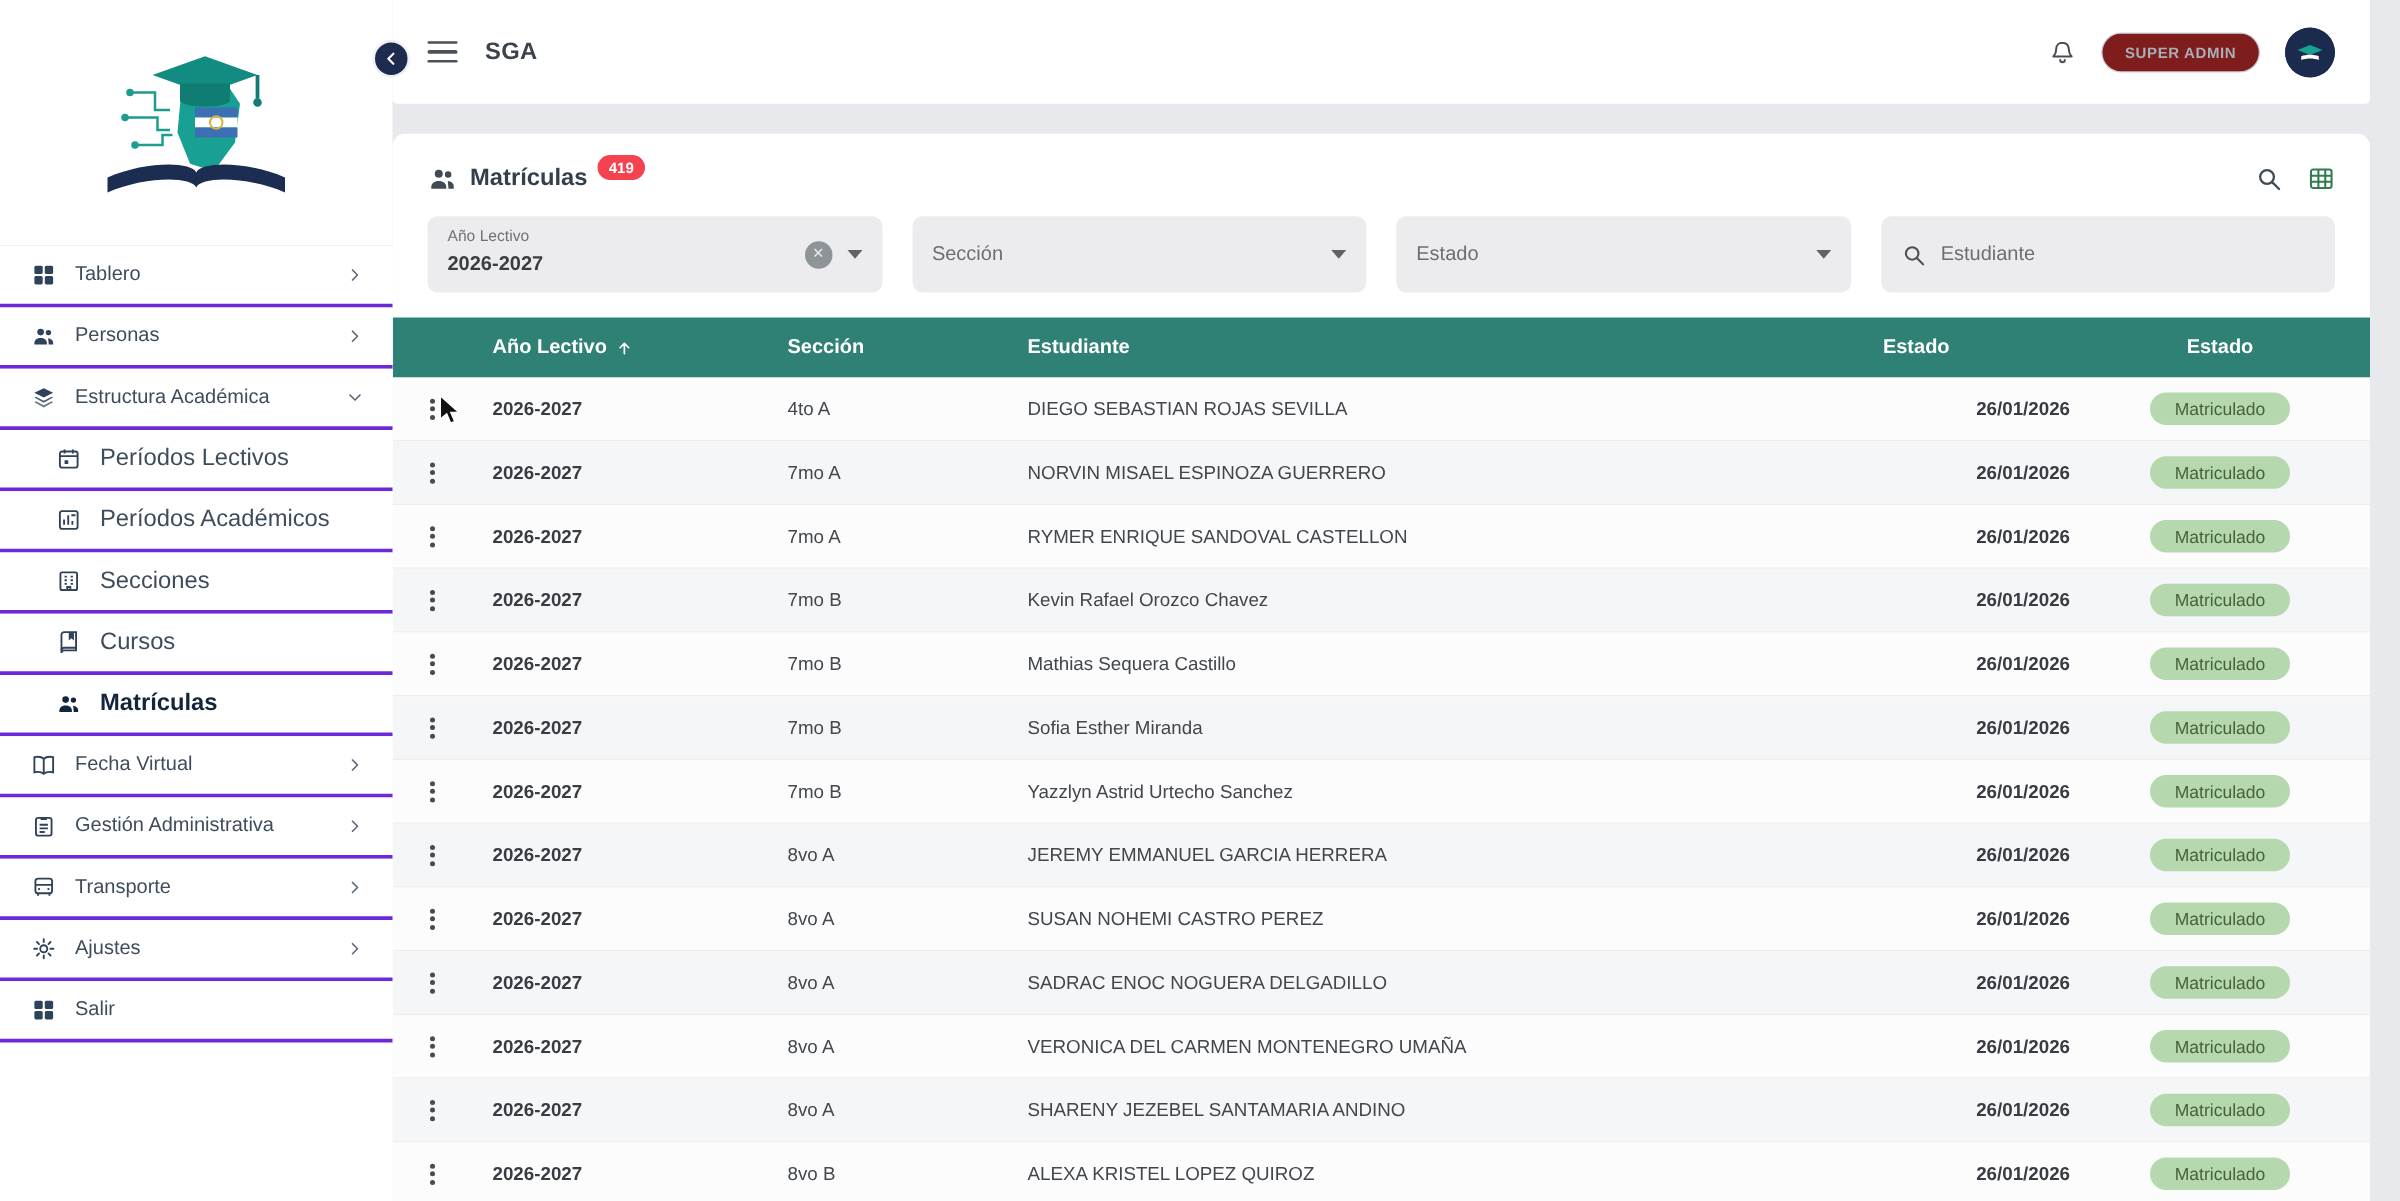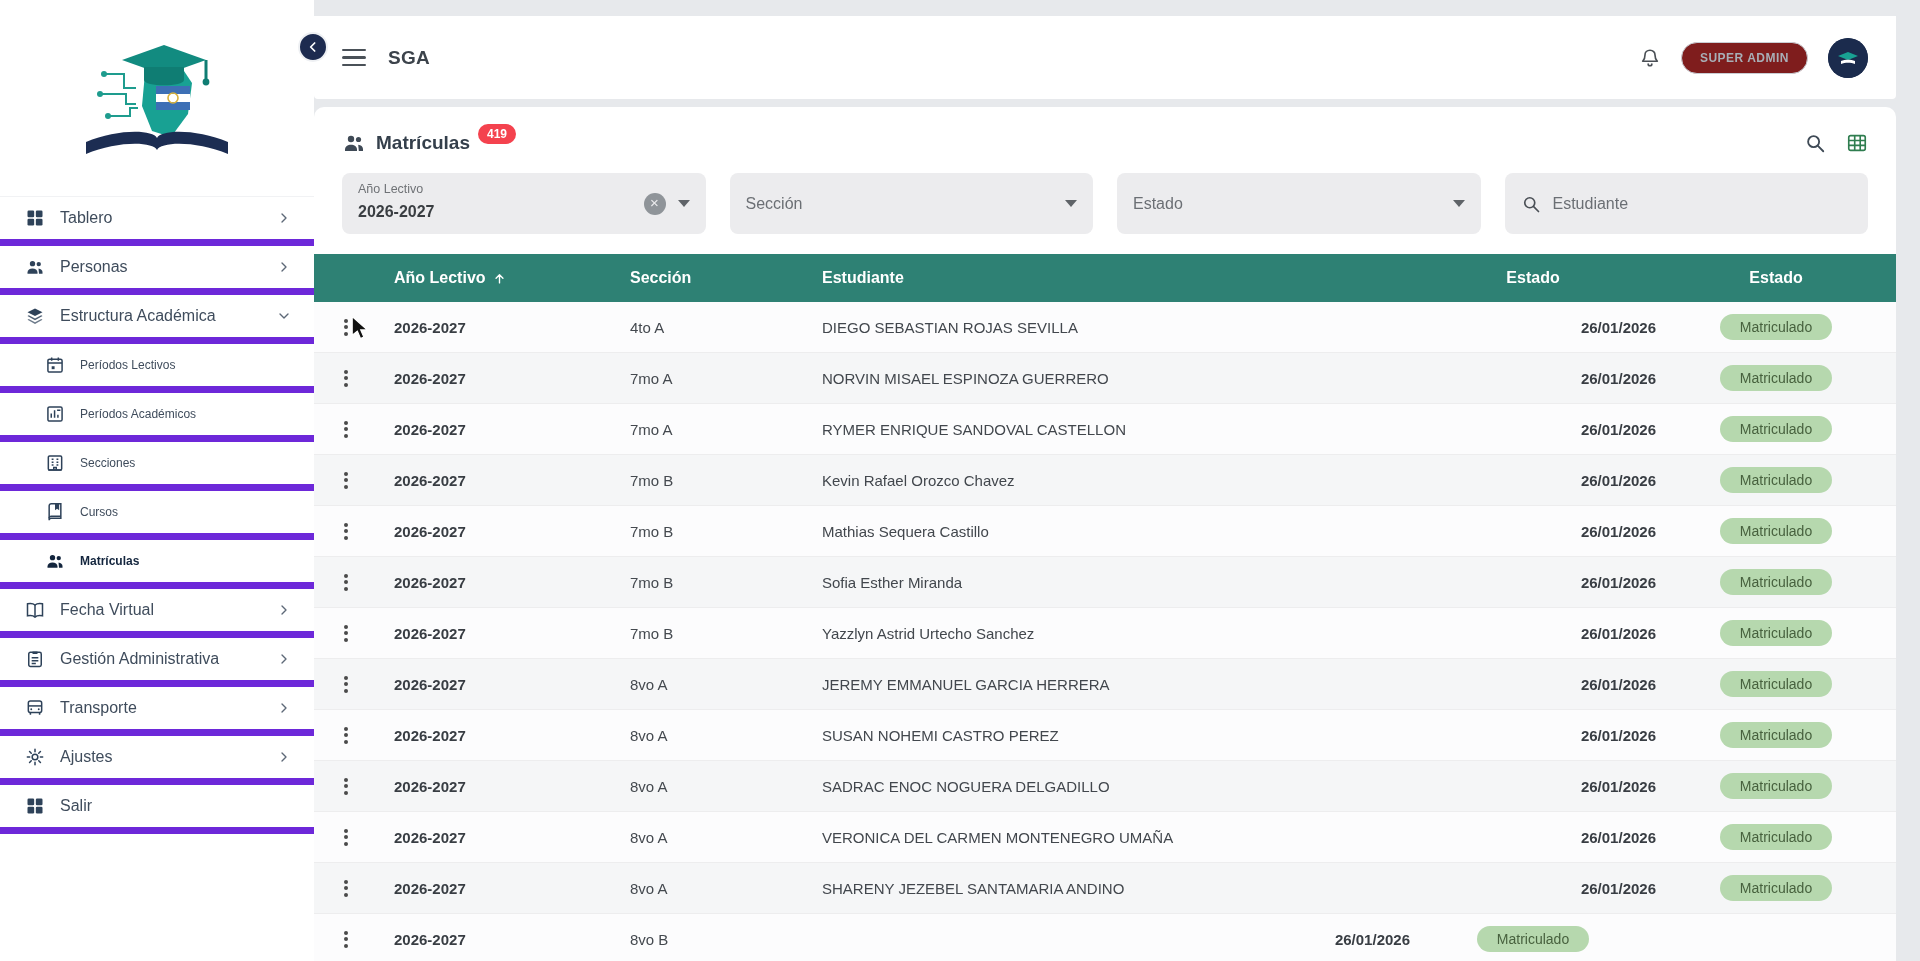--- a/index.html
+++ b/index.html
@@ -7,32 +7,32 @@
   body{font-family:"Liberation Sans",sans-serif;background:#e7e9ec;position:relative;color:#3a3f45}
 
   
   .sidebar{position:absolute;left:0;top:0;bottom:0;width:314px;background:#fff;z-index:5}
   .collapse-btn{position:absolute;right:-14px;top:32px;width:30px;height:30px;border-radius:50%;
     background:#1d2b4f;border:2px solid #eef0f3;color:#fff;display:flex;align-items:center;justify-content:center;cursor:pointer;z-index:7}
   .collapse-btn svg{width:16px;height:16px}
   .logo-wrap{height:196px;display:flex;align-items:center;justify-content:center;padding-top:20px}
   .menu{border-top:1px solid #f1f2f4}
   .menu-item{display:flex;align-items:center;height:49px;padding:0 22px 0 24px;gap:14px;
-    border-bottom:7px solid #6d28d9;cursor:pointer;color:#3f4c5c;font-size:16px;background:#fff}
+    border-bottom:3px solid #6d28d9;cursor:pointer;color:#3f4c5c;font-size:16px;background:#fff}
   .menu-item .mi-icon{width:22px;height:22px;color:#2e4259;flex:0 0 22px;display:flex;align-items:center;justify-content:center}
   .mi-icon svg{width:20px;height:20px}
   .mi-label{white-space:nowrap}
   .mi-chevron{margin-left:auto;color:#5d6877;display:flex}
   .mi-chevron svg{width:16px;height:16px}
-  .menu-item.sub{padding-left:44px;font-size:12px}
+  .menu-item.sub{padding-left:44px;font-size:19px}
   .menu-item.active{font-weight:bold;color:#13253d}
   .menu-item.active .mi-icon{color:#13253d}
 
   
-  .topbar{position:absolute;left:314px;top:16px;right:24px;height:83px;background:#fff;
+  .topbar{position:absolute;left:314px;top:0;right:24px;height:83px;background:#fff;
     display:flex;align-items:center;padding:12px 28px;border-radius:0 0 4px 4px}
   .hamburger{width:24px;height:18px;display:flex;flex-direction:column;justify-content:space-between;cursor:pointer;border:none;background:none}
   .hamburger span{height:2.4px;background:#4a5158;border-radius:2px;display:block}
   .topbar-title{margin-left:22px;font-size:19px;font-weight:bold;color:#3c434b;letter-spacing:.3px}
   .topbar-right{margin-left:auto;display:flex;align-items:center;gap:20px}
   .icon-btn{background:none;border:none;cursor:pointer;color:#4a4f55;display:flex;align-items:center}
   .icon-btn svg{width:22px;height:22px}
   .role-pill{border:1.5px solid #c9cdd3;background:#7f1d1d;color:#a8aeb6;font-size:12px;font-weight:bold;
     letter-spacing:.5px;padding:8px 18px;border-radius:19px;cursor:pointer;white-space:nowrap}
   .avatar{width:40px;height:40px;border-radius:50%;background:#1b2b4d;border:none;cursor:pointer;overflow:hidden;
@@ -575,20 +575,21 @@
     <div class="trow">
       <div class="td c-actions">
           <button class="dots">
             <i></i>
             <i></i>
             <i></i>
           </button>
         </div>
       <div class="td c-ano">2026-2027</div>
       <div class="td c-sec">8vo B</div>
+      <div class="td c-est">ALEXA KRISTEL LOPEZ QUIROZ</div>
       <div class="td c-fecha">26/01/2026</div>
       <div class="td c-estado"><span class="pill">Matriculado</span></div>
     </div>
   </div>
 </main>
 
 <svg class="cursor" width="22" height="24" viewBox="0 0 14 20">
   <polygon points="0.5,0.5 0.5,16 4.8,12.6 7.4,18.8 10.2,17.6 7.6,11.6 13,11.6" fill="#111" stroke="#fff" stroke-width="1"></polygon>
 </svg>
 

